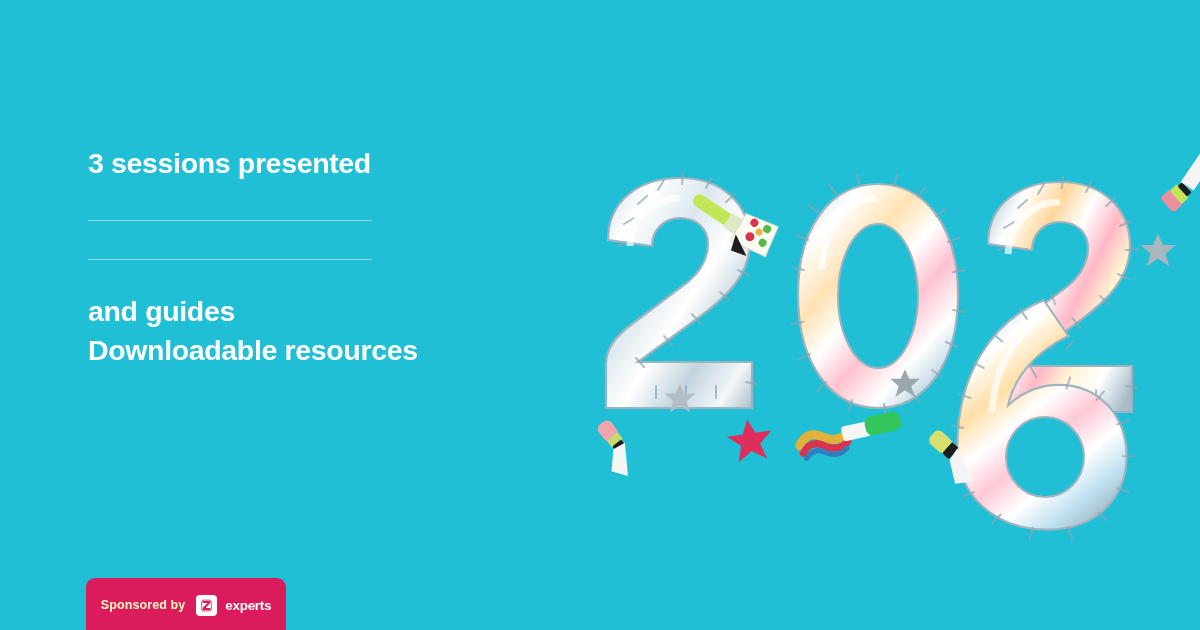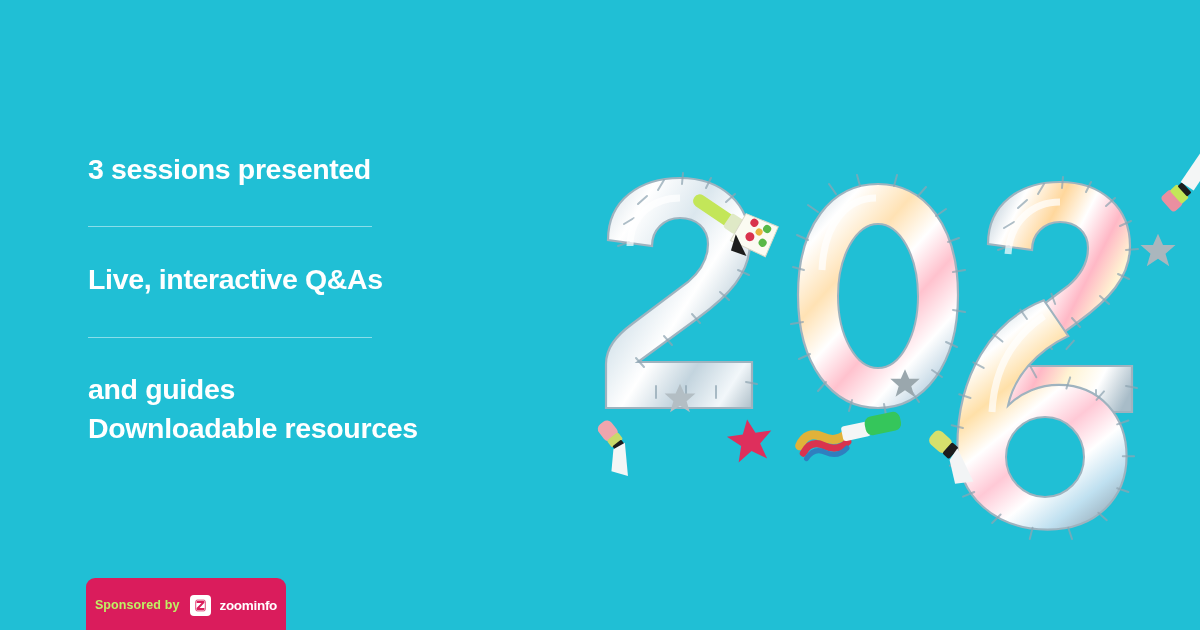--- a/index.html
+++ b/index.html
@@ -5,21 +5,21 @@
   * { margin:0; padding:0; box-sizing:border-box; }
   html,body { width:1200px; height:630px; overflow:hidden; }
   body {
     background:#20bfd5;
     font-family:"Liberation Sans", sans-serif;
     position:relative;
   }
   .stage { position:absolute; inset:0; }
 
   
-  .copy { position:absolute; left:88px; top:150px; width:420px; }
+  .copy { position:absolute; left:88px; top:144px; width:420px; }
   .bullet-text {
     color:#ffffff;
     font-size:28.5px;
     font-weight:bold;
     line-height:1.37;
     letter-spacing:-0.35px;
   }
   .divider {
     height:1px;
     width:284px;
@@ -39,21 +39,21 @@
     width:200px; height:62px;
     background:#da1c5c;
     border-radius:9px 9px 0 0;
     display:flex;
     align-items:center;
     justify-content:center;
     gap:11px;
     padding-bottom:8px;
   }
   .badge-label {
-    color:#bef264;
+    color:#fef9c3;
     font-size:12.5px;
     font-weight:bold;
     letter-spacing:0.1px;
     white-space:nowrap;
   }
   .zi-lockup { display:flex; align-items:center; gap:8px; }
   .zi-mark {
     width:21px; height:21px;
     background:#ffffff;
     border-radius:4px;
@@ -78,40 +78,39 @@
 <div class="stage">
 
   <div class="copy">
 
     <div class="bullet-text b1">
       <div>3 sessions presented</div>
     </div>
 
     <hr class="divider d1">
 
-    <div class="bullet-text b2">Live, interactive Q&amp;As</div>
 
     <hr class="divider d2">
 
     <div class="bullet-text b3">
       <div>and guides</div>
       <div>Downloadable resources</div>
     </div>
   </div>
 
   <div class="badge">
     <span class="badge-label">Sponsored by</span>
     <span class="zi-lockup">
       <span class="zi-mark">
         <svg width="13" height="13" viewBox="0 0 16 16">
           <path d="M3.2 2.6h9.6v2.1l-6 6.5h6v2.2H3.2v-2.2l6-6.4h-6z" fill="#da1c5c"></path>
           <rect x="2.1" y="1.4" width="11.8" height="13.2" rx="1.8" fill="none" stroke="#da1c5c" stroke-width="1"></rect>
         </svg>
       </span>
-      <span class="zi-word">zoominfo</span>
+      <span class="zi-word">experts</span>
     </span>
   </div>
 
   <div class="art">
     <svg viewBox="0 0 620 350" xmlns="http://www.w3.org/2000/svg">
       <defs>
 
         <linearGradient id="foilA" x1="0" y1="0" x2="1" y2="1">
           <stop offset="0%" stop-color="#cfdce4"></stop>
           <stop offset="18%" stop-color="#ffffff"></stop>

